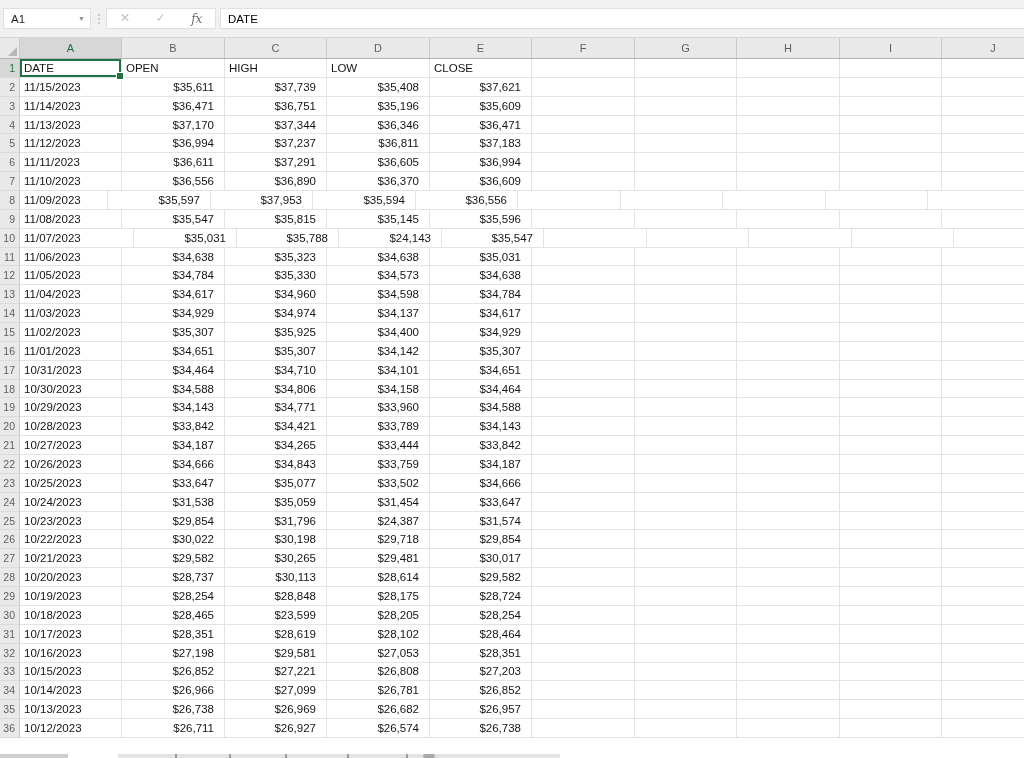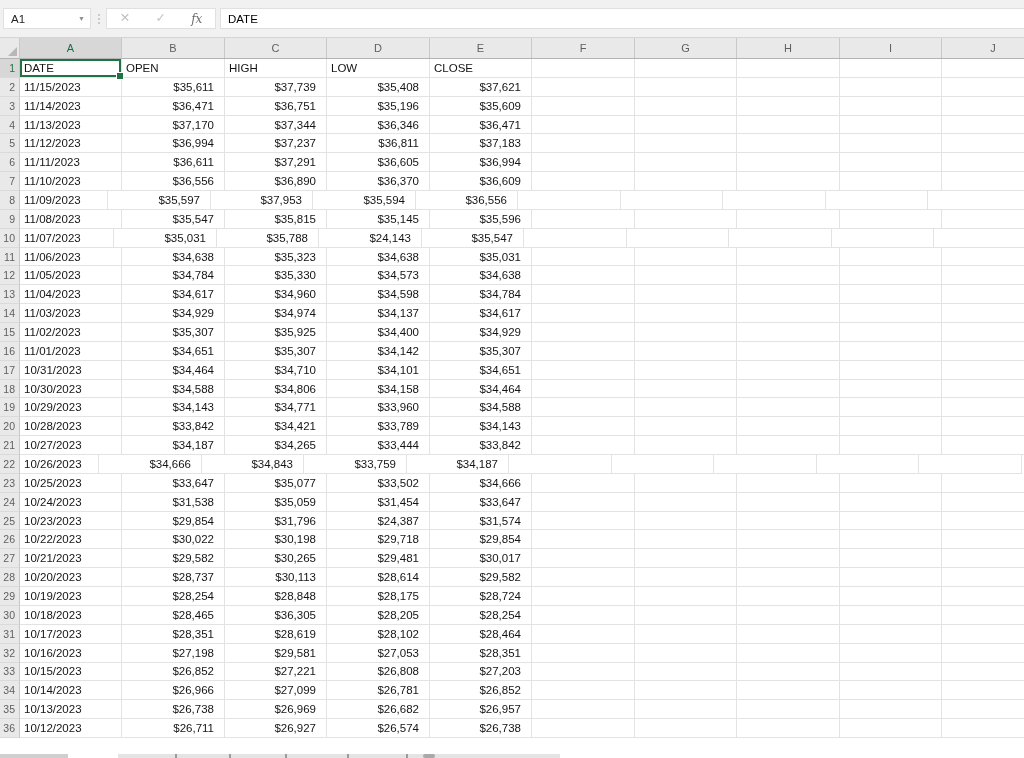--- a/index.html
+++ b/index.html
@@ -220,21 +220,21 @@
           <div class="c num" style="width: 103px;">$35,145</div>
           <div class="c num" style="width: 102px;">$35,596</div>
           <div class="c" style="width: 103px;"></div>
           <div class="c" style="width: 102px;"></div>
           <div class="c" style="width: 103px;"></div>
           <div class="c" style="width: 102px;"></div>
           <div class="c" style="width: 103px;"></div>
         </div>
         <div class="row">
           <div class="rn">10</div>
-          <div class="c" style="width: 94px; text-align: right;">11/07/2023</div>
+          <div class="c" style="width: 114px; text-align: right;">11/07/2023</div>
           <div class="c num" style="width: 103px;">$35,031</div>
           <div class="c num" style="width: 102px;">$35,788</div>
           <div class="c num" style="width: 103px;">$24,143</div>
           <div class="c num" style="width: 102px;">$35,547</div>
           <div class="c" style="width: 103px;"></div>
           <div class="c" style="width: 102px;"></div>
           <div class="c" style="width: 103px;"></div>
           <div class="c" style="width: 102px;"></div>
           <div class="c" style="width: 103px;"></div>
         </div>
@@ -376,21 +376,21 @@
           <div class="c num" style="width: 103px;">$33,444</div>
           <div class="c num" style="width: 102px;">$33,842</div>
           <div class="c" style="width: 103px;"></div>
           <div class="c" style="width: 102px;"></div>
           <div class="c" style="width: 103px;"></div>
           <div class="c" style="width: 102px;"></div>
           <div class="c" style="width: 103px;"></div>
         </div>
         <div class="row">
           <div class="rn">22</div>
-          <div class="c" style="width: 79px;">10/26/2023</div>
+          <div class="c" style="width: 102px;">10/26/2023</div>
           <div class="c num" style="width: 103px;">$34,666</div>
           <div class="c num" style="width: 102px;">$34,843</div>
           <div class="c num" style="width: 103px;">$33,759</div>
           <div class="c num" style="width: 102px;">$34,187</div>
           <div class="c" style="width: 103px;"></div>
           <div class="c" style="width: 102px;"></div>
           <div class="c" style="width: 103px;"></div>
           <div class="c" style="width: 102px;"></div>
           <div class="c" style="width: 103px;"></div>
         </div>
@@ -482,21 +482,21 @@
           <div class="c" style="width: 103px;"></div>
           <div class="c" style="width: 102px;"></div>
           <div class="c" style="width: 103px;"></div>
           <div class="c" style="width: 102px;"></div>
           <div class="c" style="width: 103px;"></div>
         </div>
         <div class="row">
           <div class="rn">30</div>
           <div class="c" style="width: 102px;">10/18/2023</div>
           <div class="c num" style="width: 103px;">$28,465</div>
-          <div class="c num" style="width: 102px;">$36,305</div>
+          <div class="c num" style="width: 102px;">$23,599</div>
           <div class="c num" style="width: 103px;">$28,205</div>
           <div class="c num" style="width: 102px;">$28,254</div>
           <div class="c" style="width: 103px;"></div>
           <div class="c" style="width: 102px;"></div>
           <div class="c" style="width: 103px;"></div>
           <div class="c" style="width: 102px;"></div>
           <div class="c" style="width: 103px;"></div>
         </div>
         <div class="row">
           <div class="rn">31</div>

